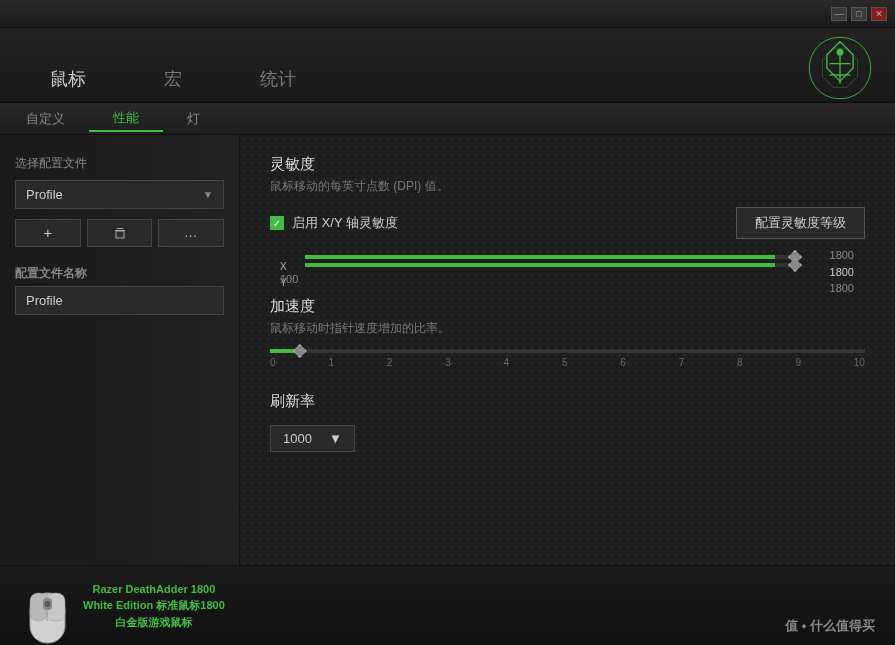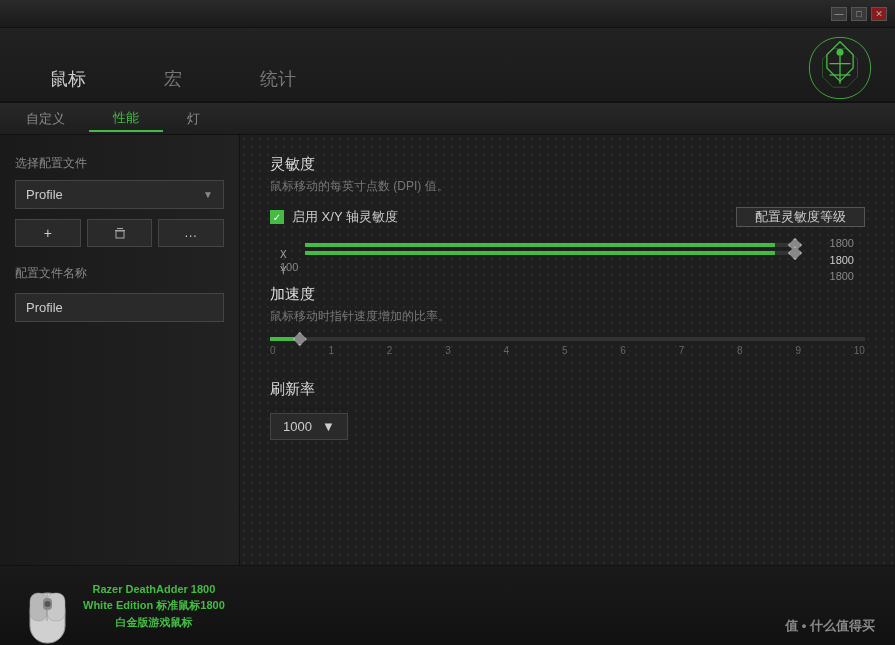--- a/index.html
+++ b/index.html
@@ -150,21 +150,22 @@
       cursor: pointer;
       display: flex;
       align-items: center;
       justify-content: center;
     }
     .profile-btn.dots { font-size: 12px; letter-spacing: 1px; }
 
     .profile-name-label {
       color: #888;
       font-size: 12px;
-      margin-bottom: 11px;
+      margin-bottom: 4px;
+      font-weight: bold;
     }
     .profile-name-input {
       width: 100%;
       background: #2a2a2a;
       border: 1px solid #444;
       color: #ccc;
       padding: 6px 10px;
       font-size: 13px;
       margin-bottom: 14px;
     }
@@ -224,21 +225,21 @@
     }
     .checkbox-label {
       font-size: 13px;
       color: #ccc;
     }
     .config-btn {
       margin-left: auto;
       background: #2a2a2a;
       border: 1px solid #555;
       color: #ccc;
-      padding: 0 18px;
+      padding: 6px 18px;
       font-size: 13px;
       cursor: pointer;
     }
     .slider-track {
       width: 100%;
       height: 4px;
       background: #333;
       position: relative;
       margin-bottom: 4px;
     }
@@ -274,21 +275,21 @@
     
     .refresh-dropdown {
       display: inline-flex;
       align-items: center;
       background: #2a2a2a;
       border: 1px solid #444;
       color: #ccc;
       padding: 5px 12px;
       font-size: 13px;
       cursor: pointer;
-      gap: 10px;
+      gap: 17px;
     }
 
     
     .bottom-bar {
       height: 80px;
       background: linear-gradient(to top, #111, #1a1a1a);
       border-top: 1px solid #111;
       display: flex;
       align-items: center;
       padding: 0 20px;

